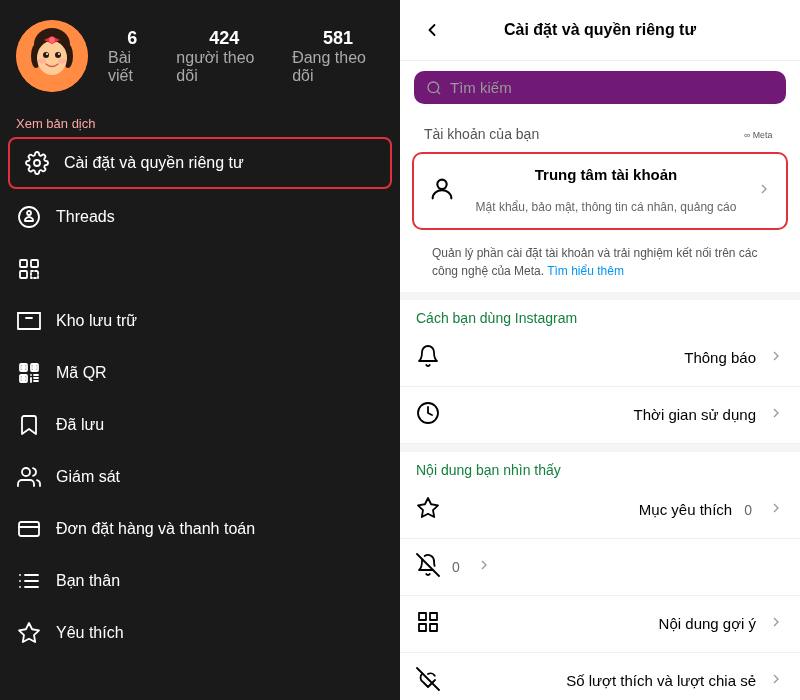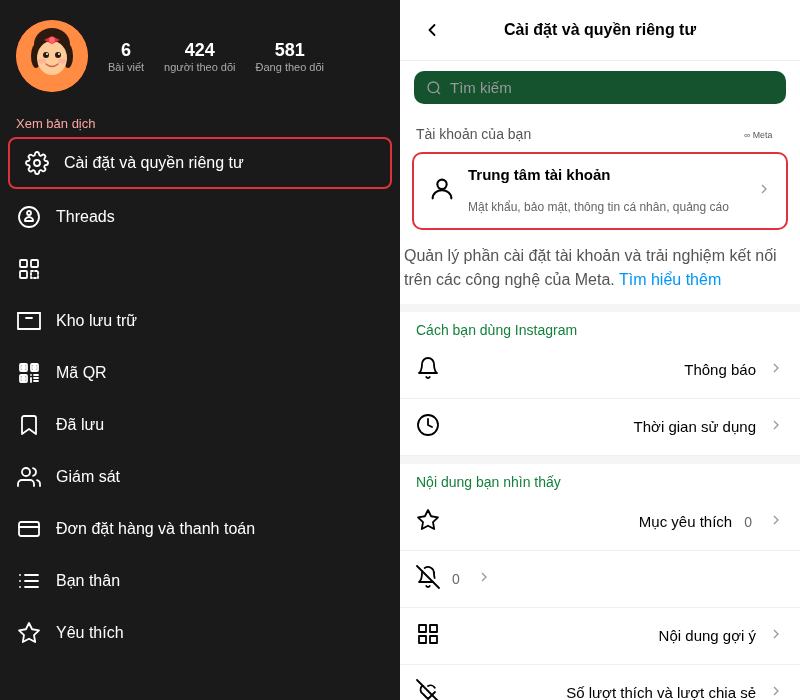--- a/index.html
+++ b/index.html
@@ -54,21 +54,21 @@
       align-items: center;
     }
 
     .stat-number {
       font-size: 18px;
       font-weight: 600;
       color: #fff;
     }
 
     .stat-label {
-      font-size: 11px;
+      font-size: 16px;
       color: #aaa;
     }
 
     .section-label {
       color: #fca5a5;
       font-size: 13px;
       padding: 8px 16px 4px;
     }
 
     .menu-list {
@@ -160,21 +160,21 @@
     .right-title {
       flex: 1;
       text-align: center;
       font-size: 16px;
       font-weight: 600;
       color: #000;
     }
 
     .search-bar {
       margin: 10px 14px;
-      background: #14532d;
+      background: #701a75;
       border-radius: 10px;
       display: flex;
       align-items: center;
       padding: 8px 12px;
       gap: 8px;
     }
 
     .search-bar svg {
       width: 16px;
       height: 16px;
@@ -194,20 +194,21 @@
       overflow-y: auto;
       padding: 0;
     }
 
     .right-content::-webkit-scrollbar { display: none; }
 
     .section-header {
       display: flex;
       justify-content: space-between;
       padding: 12px 16px 6px;
+      margin-left: 8px;
     }
 
     .section-title {
       font-size: 14px;
       color: #555;
       font-weight: 400;
     }
 
     .meta-logo {
       display: flex;
@@ -238,20 +239,21 @@
       height: 28px;
       stroke: #000;
       fill: none;
       stroke-width: 1.8;
       stroke-linecap: round;
       stroke-linejoin: round;
     }
 
     .card-text {
       flex: 1;
+      text-align: center;
     }
 
     .card-title {
       font-size: 15px;
       font-weight: 600;
       color: #000;
     }
 
     .card-subtitle {
       font-size: 12px;
@@ -262,22 +264,22 @@
 
     .card-chevron svg {
       width: 16px;
       height: 16px;
       stroke: #999;
       fill: none;
       stroke-width: 2;
     }
 
     .info-text {
-      padding: 6px 4px 12px;
-      font-size: 16px;
+      padding: 6px 32px 12px;
+      font-size: 12px;
       color: #555;
       line-height: 1.5;
     }
 
     .info-text a {
       color: #0095f6;
       text-decoration: none;
     }
 
     .divider {

